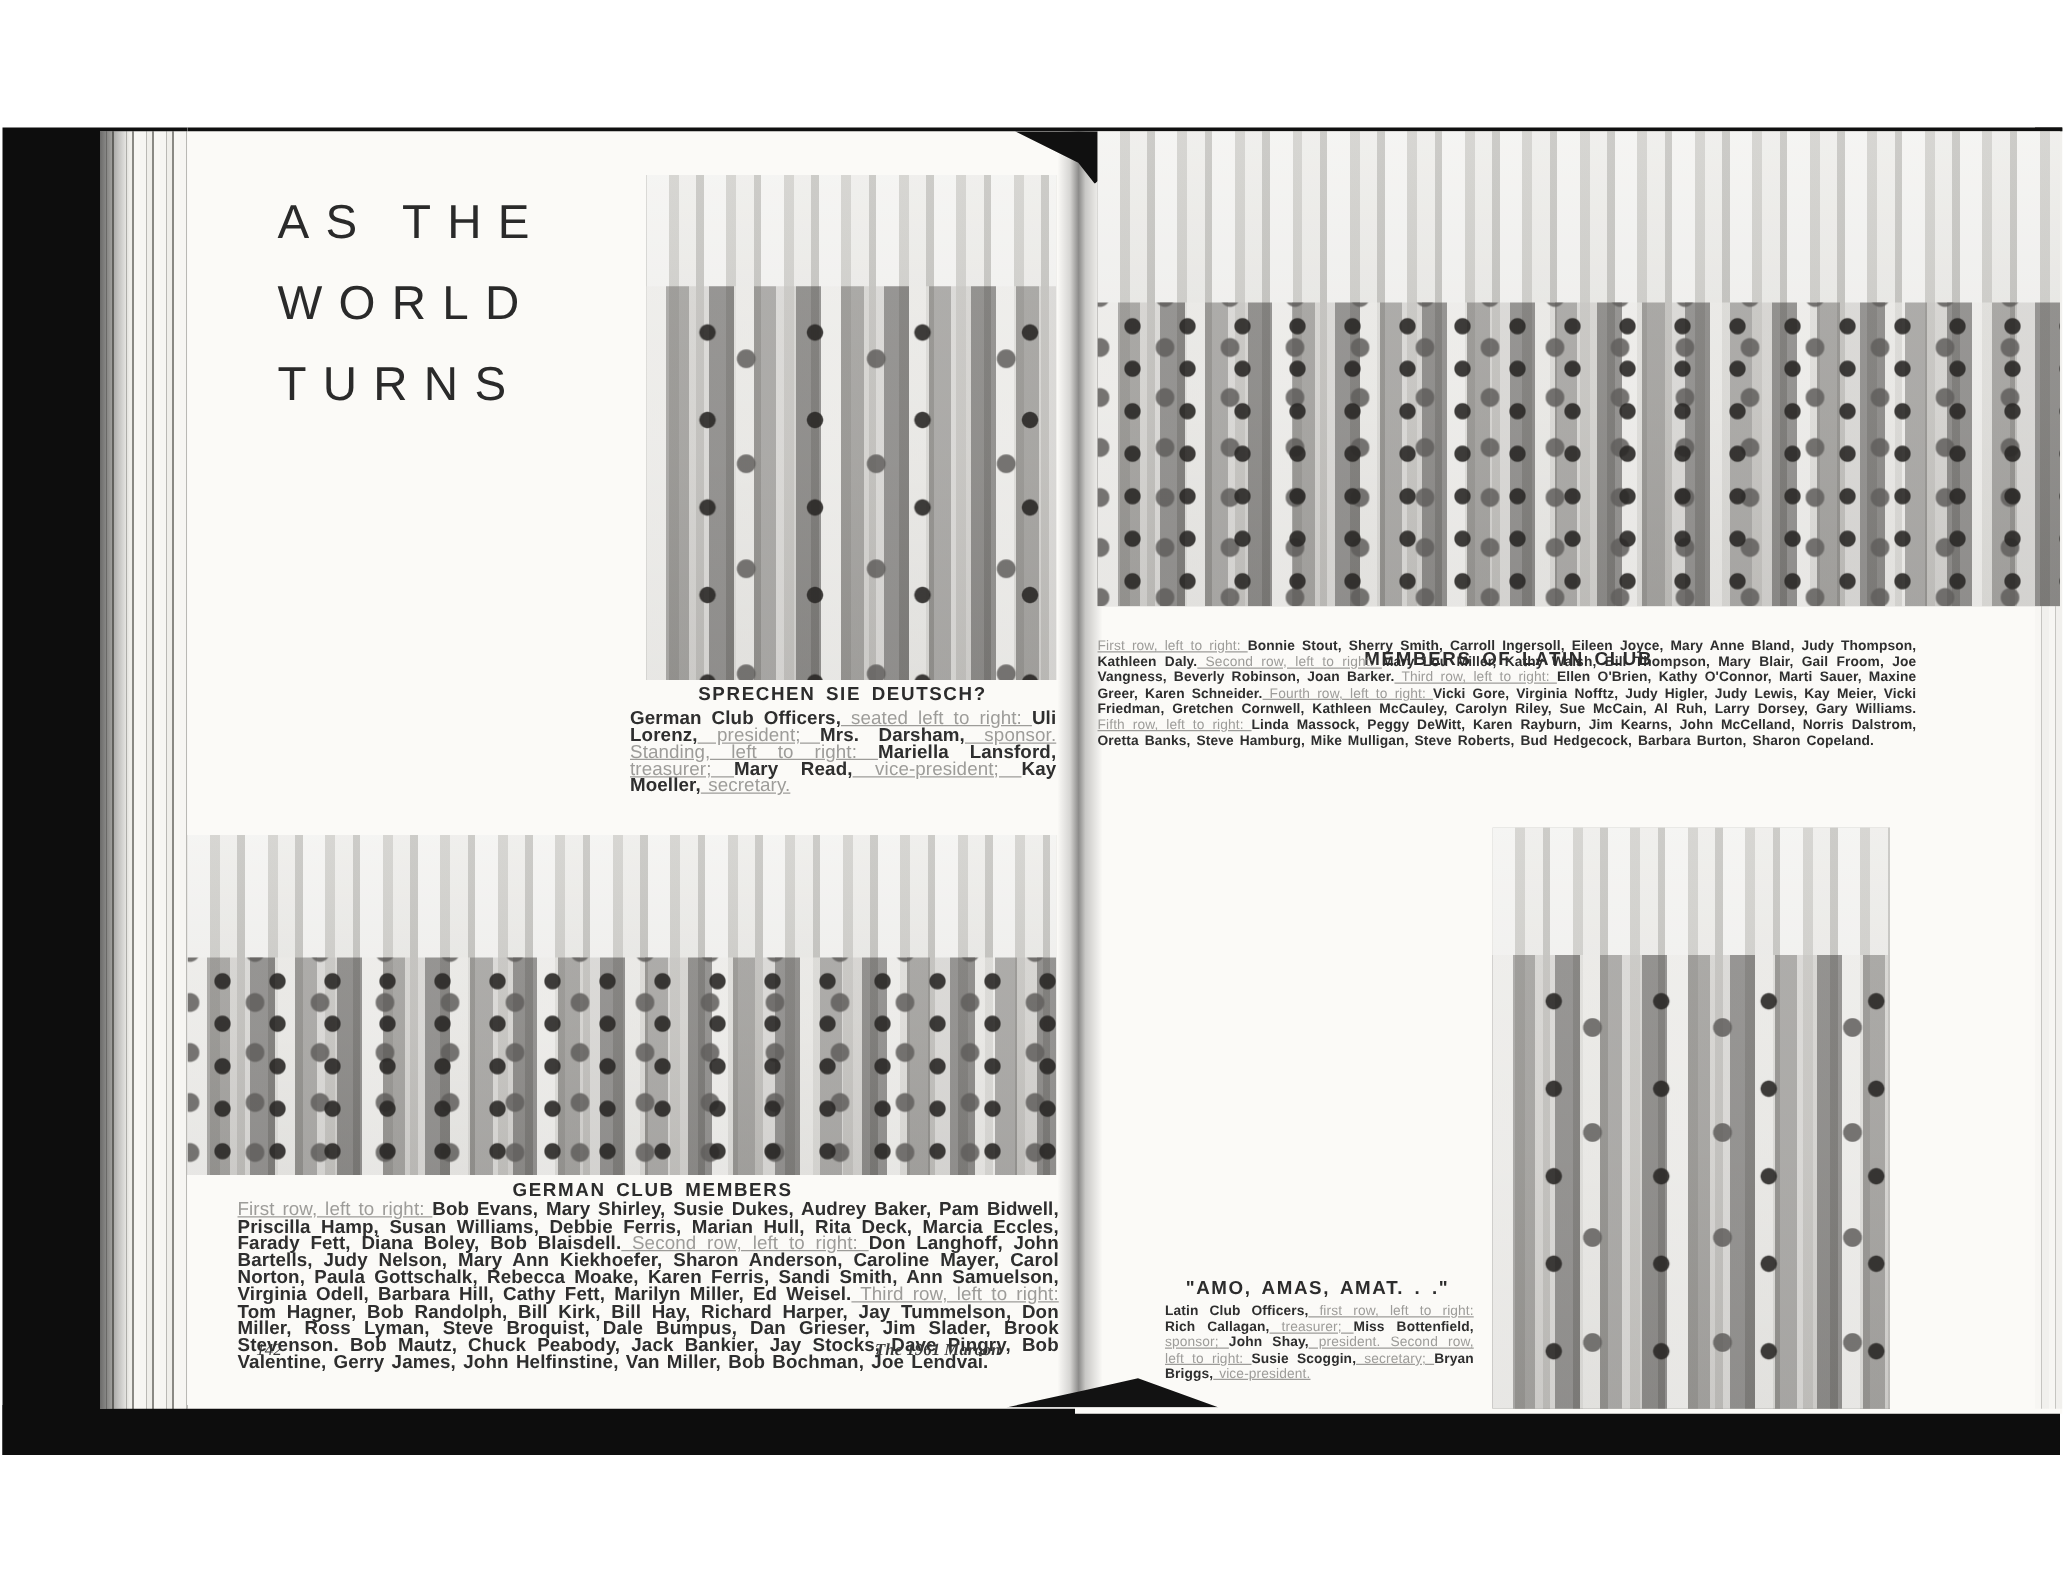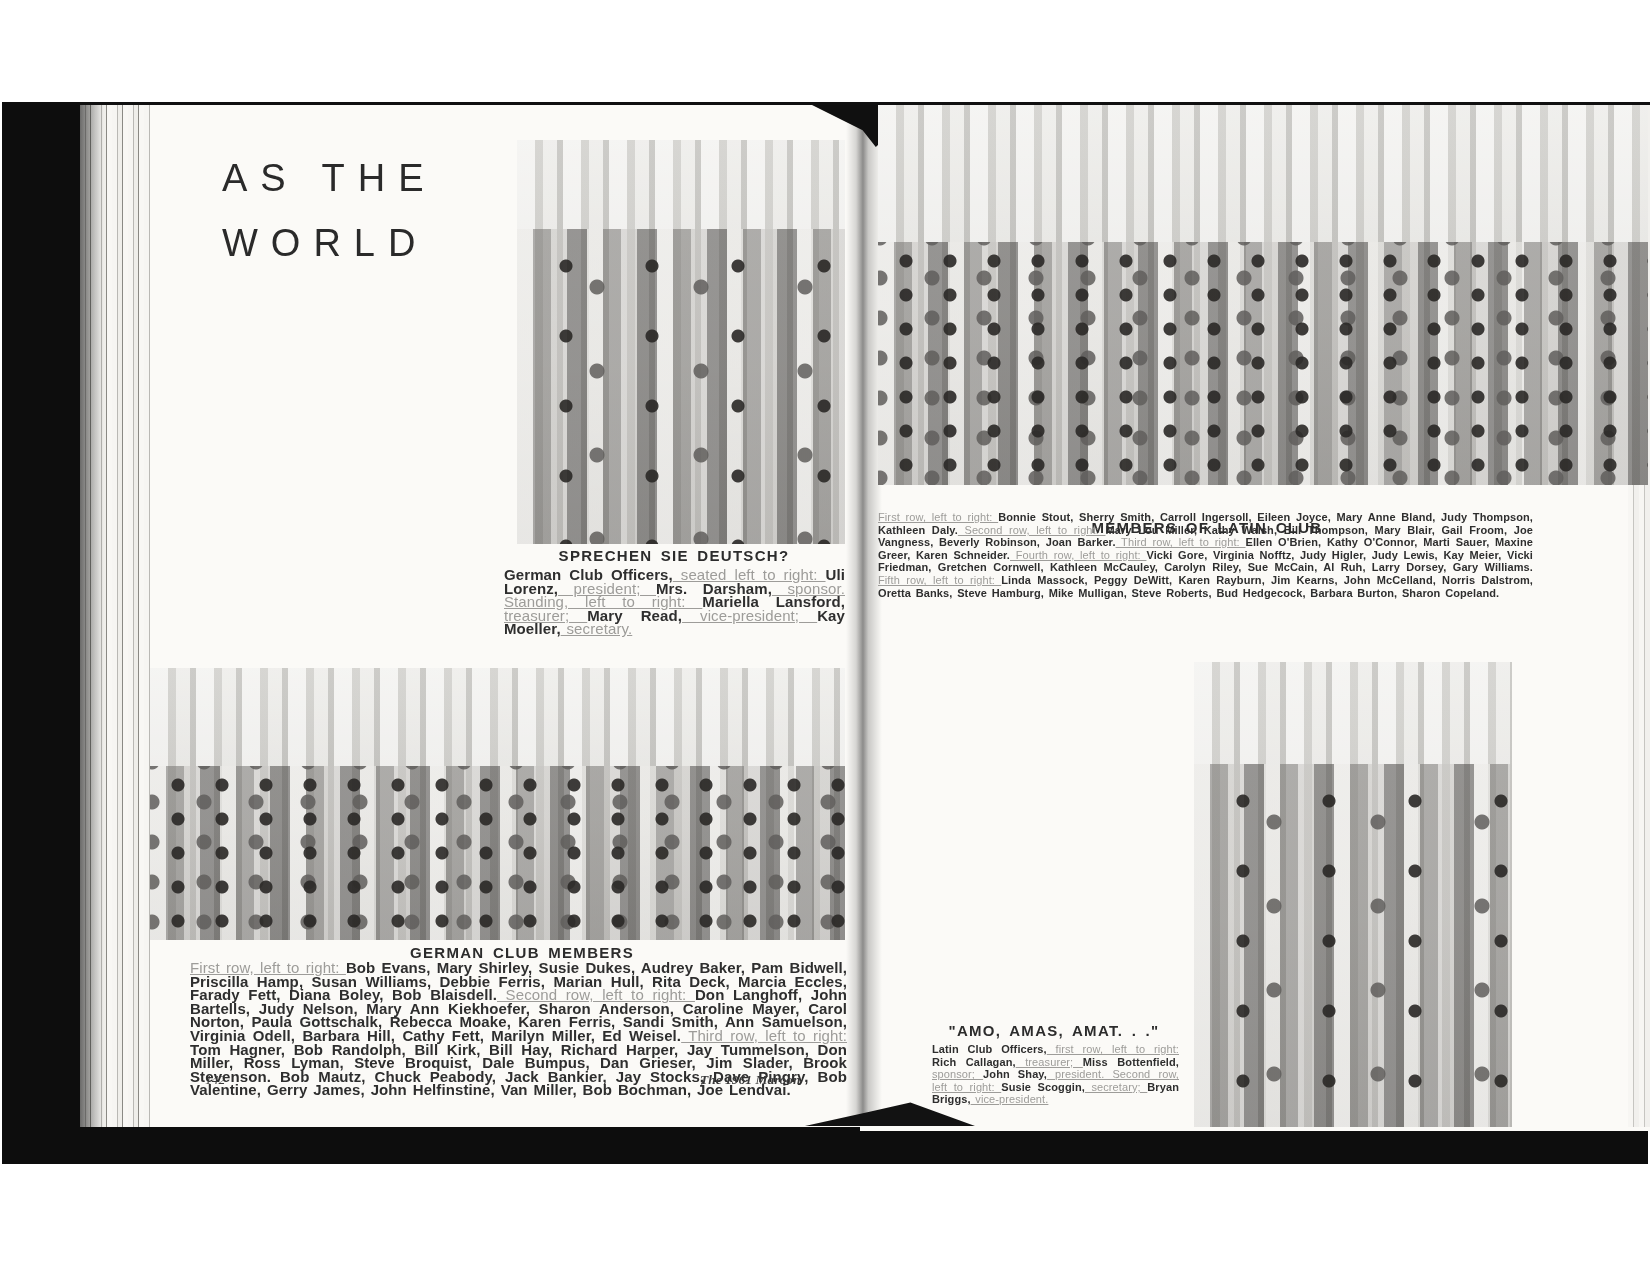--- a/index.html
+++ b/index.html
@@ -88,20 +88,21 @@
 <div class="abs left-page"></div>
 <div class="abs right-page"></div>
 <div class="abs fore-edge-right"></div>
 <div class="abs gutter"></div>
 <div class="abs gutter-notch-top"></div>
 <div class="abs gutter-wedge-bottom"></div>
 
 <div class="abs main-title">
   <div>AS THE</div>
   <div>WORLD</div>
+  <div>TURNS</div>
 </div>
 
 <div class="abs photo photo--portrait" style="left:517px;top:140px;width:328px;height:404px;"></div>
 
 <div class="abs photo-heading" style="left:500px;top:547px;width:348px;">SPRECHEN SIE DEUTSCH?</div>
 <div class="abs caption" style="left:504px;top:568px;width:341px;"><span class="seg-bold">German Club Officers,</span><span class="seg-light"> seated left to right: </span><span class="seg-bold">Uli Lorenz,</span><span class="seg-light"> president; </span><span class="seg-bold">Mrs. Darsham,</span><span class="seg-light"> sponsor. Standing, left to right: </span><span class="seg-bold">Mariella Lansford,</span><span class="seg-light"> treasurer; </span><span class="seg-bold">Mary Read,</span><span class="seg-light"> vice-president; </span><span class="seg-bold">Kay Moeller,</span><span class="seg-light"> secretary.</span></div>
 
 <div class="abs photo" style="left:150px;top:668px;width:695px;height:272px;"></div>
 
 <div class="abs photo-heading" style="left:192px;top:944px;width:660px;">GERMAN CLUB MEMBERS</div>

